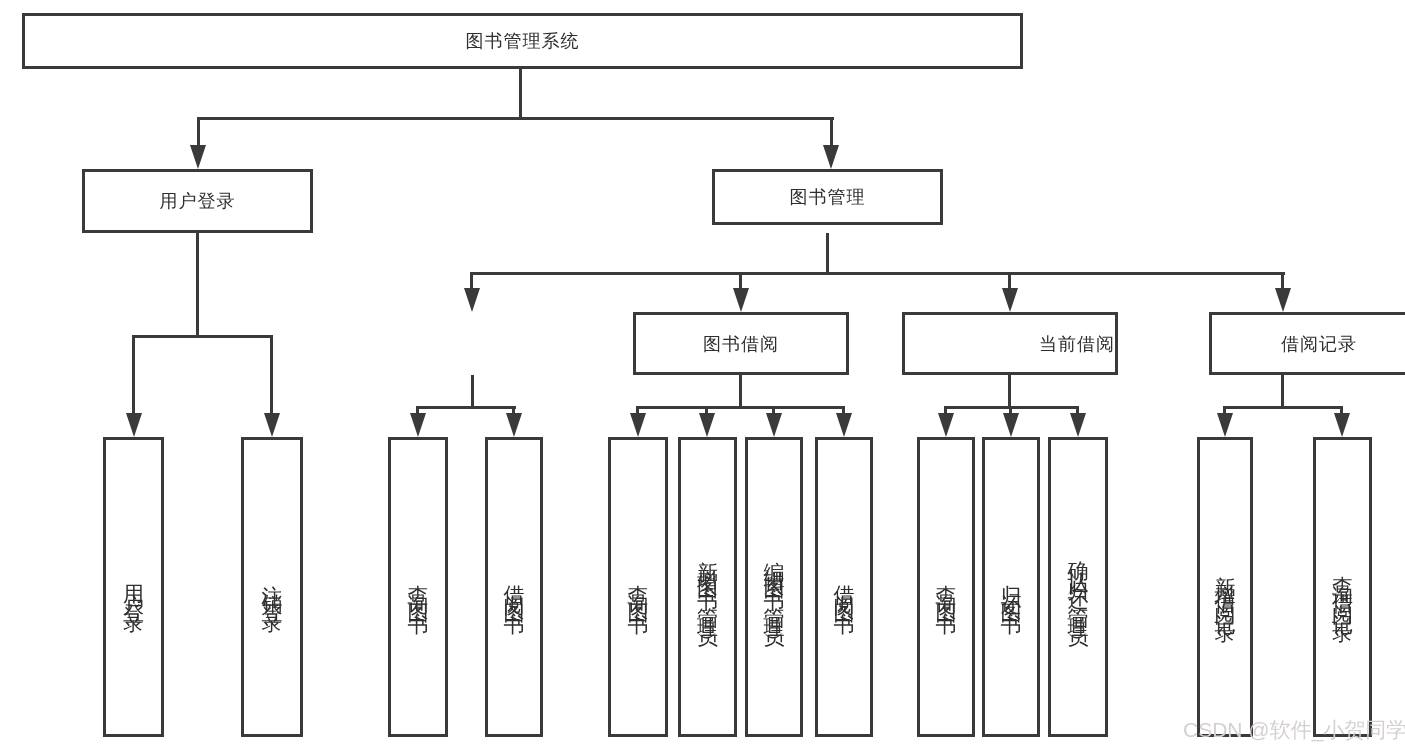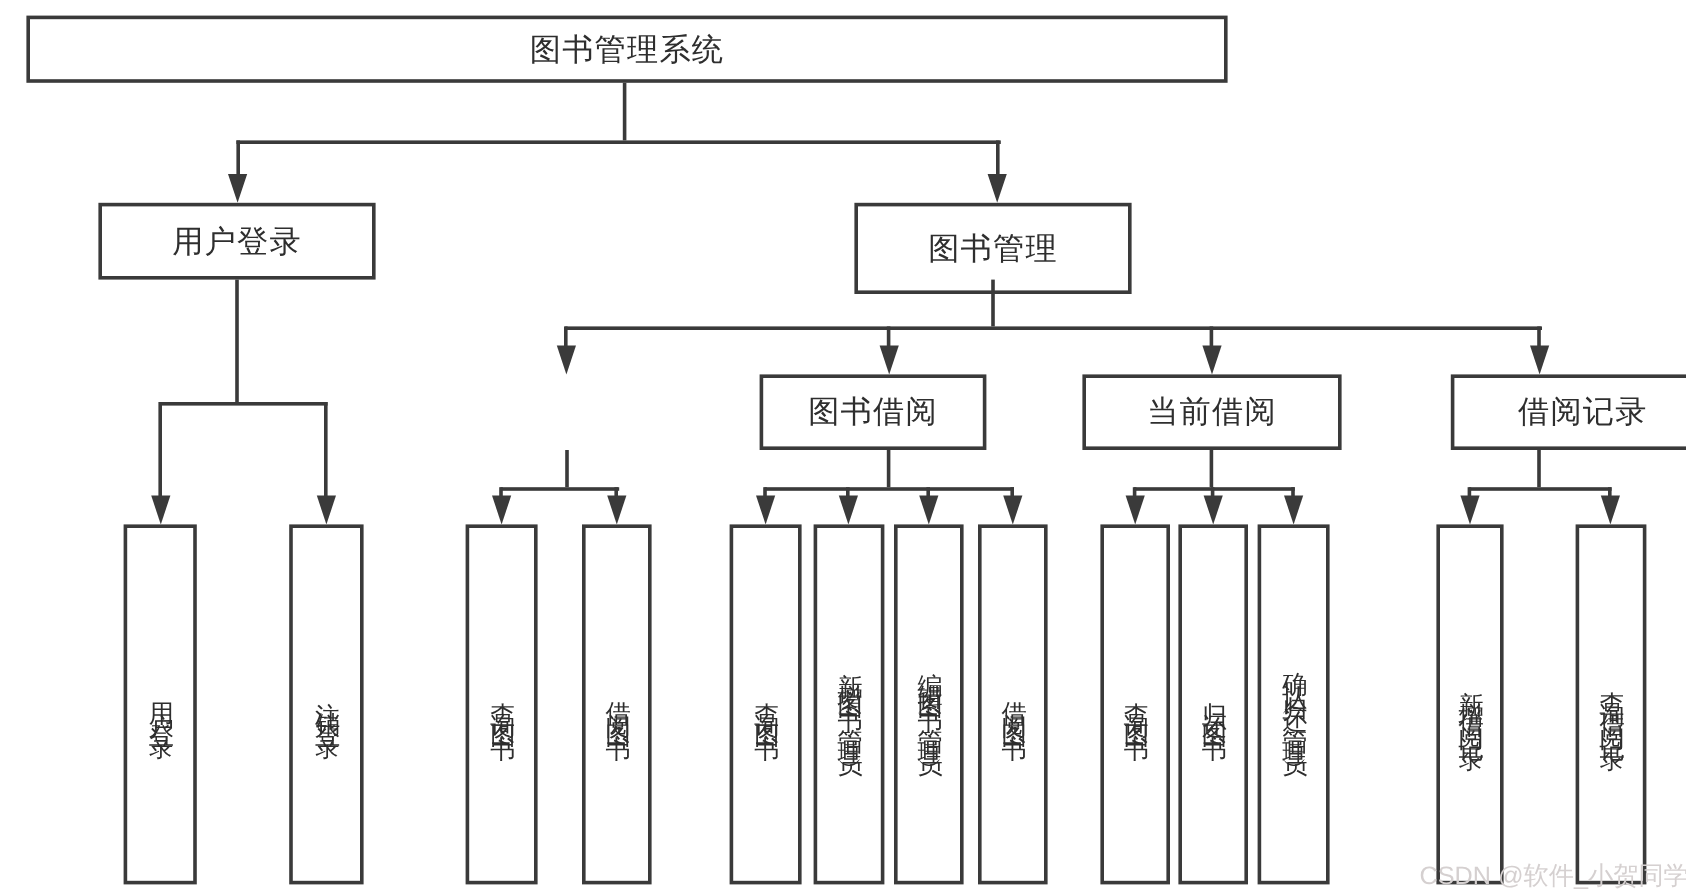--- a/index.html
+++ b/index.html
@@ -4,21 +4,21 @@
 <style>
   html,body{margin:0;padding:0;background:#ffffff;}
   #canvas{
     position:relative;width:1405px;height:747px;background:#ffffff;
     font-family:"Liberation Sans","DejaVu Sans",sans-serif;overflow:hidden;
   }
   .box{
     position:absolute;box-sizing:border-box;border:3px solid #3a3a3a;background:#ffffff;
     display:flex;align-items:center;justify-content:center;color:#2e2e2e;
   }
-  .hbox{font-size:26px;letter-spacing:1px;}
+  .hbox{font-size:18px;letter-spacing:1px;}
   .vbox span{
     writing-mode:vertical-rl;text-orientation:mixed;
     font-size:21px;letter-spacing:0.45em;white-space:nowrap;
   }
   .line{position:absolute;background:#3a3a3a;}
   .arrow{
     position:absolute;width:0;height:0;
     border-left:8px solid transparent;border-right:8px solid transparent;
     border-top:24px solid #3a3a3a;
   }
@@ -41,21 +41,21 @@
     <div class="line" style="left:197px;top:117px;width:637px;height:3px;"></div>
     <div class="line" style="left:197px;top:117px;width:3px;height:32px;"></div>
     <div class="arrow" style="left:190px;top:145px;"></div>
     <div class="line" style="left:830px;top:117px;width:3px;height:32px;"></div>
     <div class="arrow" style="left:823px;top:145px;"></div>
   </div>
 
   <div class="box hbox" style="left:82px;top:169px;width:231px;height:64px;">
     <span>用户登录</span>
   </div>
-  <div class="box hbox" style="left:712px;top:169px;width:231px;height:76px;">
+  <div class="box hbox" style="left:712px;top:169px;width:231px;height:56px;">
     <span>图书管理</span>
   </div>
 
   <div>
     <div class="line" style="left:196px;top:233px;width:3px;height:102px;"></div>
     <div class="line" style="left:133px;top:335px;width:140px;height:3px;"></div>
     <div class="line" style="left:132px;top:335px;width:3px;height:82px;"></div>
     <div class="arrow" style="left:126px;top:413px;"></div>
     <div class="line" style="left:270px;top:335px;width:3px;height:82px;"></div>
     <div class="arrow" style="left:264px;top:413px;"></div>
@@ -67,24 +67,24 @@
     <div class="line" style="left:470px;top:272px;width:3px;height:20px;"></div>
     <div class="arrow" style="left:464px;top:288px;"></div>
     <div class="line" style="left:739px;top:272px;width:3px;height:20px;"></div>
     <div class="arrow" style="left:733px;top:288px;"></div>
     <div class="line" style="left:1008px;top:272px;width:3px;height:20px;"></div>
     <div class="arrow" style="left:1002px;top:288px;"></div>
     <div class="line" style="left:1281px;top:272px;width:3px;height:20px;"></div>
     <div class="arrow" style="left:1275px;top:288px;"></div>
   </div>
 
-  <div class="box hbox" style="left:633px;top:312px;width:189px;height:63px;">
+  <div class="box hbox" style="left:633px;top:312px;width:216px;height:63px;">
     <span>图书借阅</span>
   </div>
-  <div class="box hbox" style="left:902px;top:312px;width:216px;height:63px;">
+  <div class="box hbox" style="left:902px;top:312px;width:216px;height:63px;justify-content:flex-end;">
     <span>当前借阅</span>
   </div>
   <div class="box hbox" style="left:1209px;top:312px;width:220px;height:63px;">
     <span>借阅记录</span>
   </div>
 
   <div>
     <div class="line" style="left:471px;top:375px;width:3px;height:31px;"></div>
     <div class="line" style="left:417px;top:406px;width:99px;height:3px;"></div>
     <div class="line" style="left:416px;top:406px;width:3px;height:11px;"></div>

